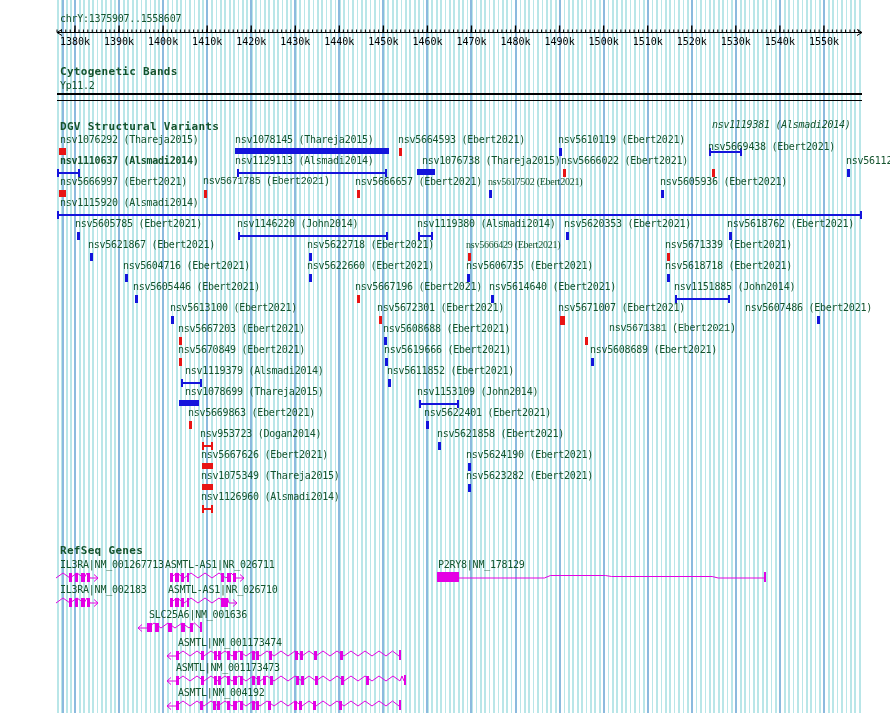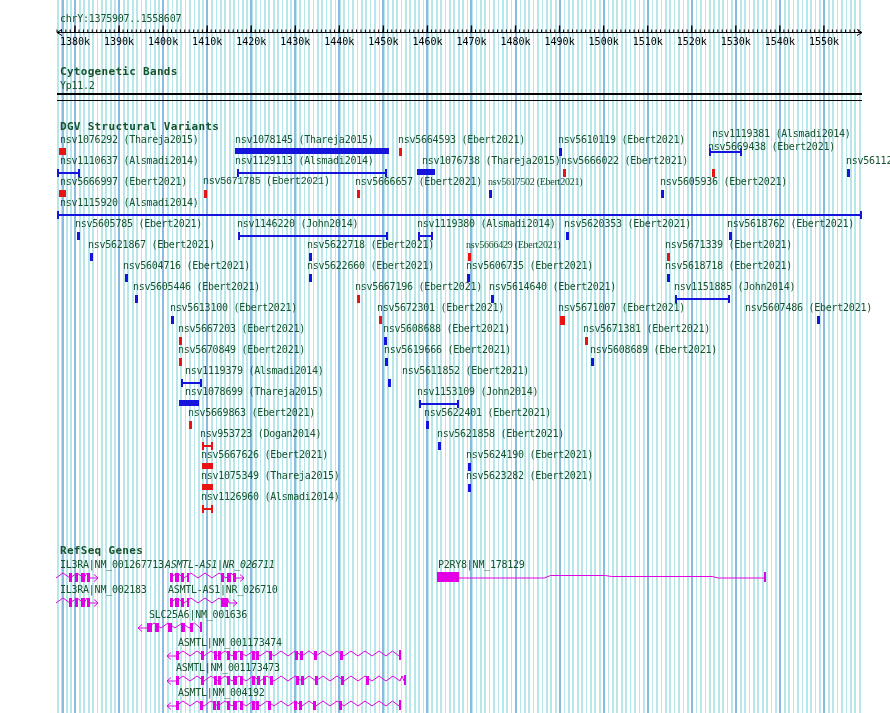--- a/index.html
+++ b/index.html
@@ -257,27 +257,27 @@
   <div class="ttl" style="left:60px;top:121px;">DGV Structural Variants</div>
   <div id="dgv-track">
       <div class="lbl" style="left: 60px; top: 134px;">nsv1076292 (Thareja2015)</div>
       <div class="glyph-box" style="left: 59px; top: 148px; width: 7px; height: 7px; background: rgb(232, 20, 20);"></div>
       <div class="lbl" style="left: 235px; top: 134px;">nsv1078145 (Thareja2015)</div>
       <div class="glyph-box" style="left: 235px; top: 148px; width: 154px; height: 6px; background: rgb(20, 20, 220);"></div>
       <div class="lbl" style="left: 398px; top: 134px;">nsv5664593 (Ebert2021)</div>
       <div class="glyph-tick" style="left: 399px; top: 148px; background: rgb(232, 20, 20);"></div>
       <div class="lbl" style="left: 558px; top: 134px;">nsv5610119 (Ebert2021)</div>
       <div class="glyph-tick" style="left: 559px; top: 148px; background: rgb(20, 20, 220);"></div>
-      <div class="lbl" style="left: 712px; top: 128px;">nsv1119381 (Alsmadi2014)</div>
+      <div class="lbl" style="left: 712px; top: 119px; font-style: italic;">nsv1119381 (Alsmadi2014)</div>
       <div class="glyph-range" style="left: 709px; top: 148px; width: 33px;">
         <div class="bar" style="background: rgb(20, 20, 220);"></div>
         <div class="e1" style="background: rgb(20, 20, 220);"></div>
         <div class="e2" style="background: rgb(20, 20, 220);"></div>
       </div>
-      <div class="lbl" style="left: 60px; top: 155px;">nsv1110637 (Alsmadi2014)</div>
+      <div class="lbl" style="left: 60px; top: 155px; font-weight: bold;">nsv1110637 (Alsmadi2014)</div>
       <div class="glyph-range" style="left: 57px; top: 169px; width: 23px;">
         <div class="bar" style="background: rgb(20, 20, 220);"></div>
         <div class="e1" style="background: rgb(20, 20, 220);"></div>
         <div class="e2" style="background: rgb(20, 20, 220);"></div>
       </div>
       <div class="lbl" style="left: 235px; top: 155px;">nsv1129113 (Alsmadi2014)</div>
       <div class="glyph-range" style="left: 237px; top: 169px; width: 150px;">
         <div class="bar" style="background: rgb(20, 20, 220);"></div>
         <div class="e1" style="background: rgb(20, 20, 220);"></div>
         <div class="e2" style="background: rgb(20, 20, 220);"></div>
@@ -357,35 +357,35 @@
       <div class="lbl" style="left: 377px; top: 302px;">nsv5672301 (Ebert2021)</div>
       <div class="glyph-tick" style="left: 379px; top: 316px; background: rgb(232, 20, 20);"></div>
       <div class="lbl" style="left: 558px; top: 302px;">nsv5671007 (Ebert2021)</div>
       <div class="glyph-box" style="left: 560px; top: 316px; width: 5px; height: 9px; background: rgb(232, 20, 20);"></div>
       <div class="lbl" style="left: 745px; top: 302px;">nsv5607486 (Ebert2021)</div>
       <div class="glyph-tick" style="left: 817px; top: 316px; background: rgb(20, 20, 220);"></div>
       <div class="lbl" style="left: 178px; top: 323px;">nsv5667203 (Ebert2021)</div>
       <div class="glyph-tick" style="left: 179px; top: 337px; background: rgb(232, 20, 20);"></div>
       <div class="lbl" style="left: 383px; top: 323px;">nsv5608688 (Ebert2021)</div>
       <div class="glyph-tick" style="left: 384px; top: 337px; background: rgb(20, 20, 220);"></div>
-      <div class="lbl" style="left: 583px; top: 323px;">nsv5671381 (Ebert2021)</div>
+      <div class="lbl" style="left: 609px; top: 323px; font-family: Liberation Mono, monospace;">nsv5671381 (Ebert2021)</div>
       <div class="glyph-tick" style="left: 585px; top: 337px; background: rgb(232, 20, 20);"></div>
       <div class="lbl" style="left: 178px; top: 344px;">nsv5670849 (Ebert2021)</div>
       <div class="glyph-tick" style="left: 179px; top: 358px; background: rgb(232, 20, 20);"></div>
       <div class="lbl" style="left: 384px; top: 344px;">nsv5619666 (Ebert2021)</div>
       <div class="glyph-tick" style="left: 385px; top: 358px; background: rgb(20, 20, 220);"></div>
       <div class="lbl" style="left: 590px; top: 344px;">nsv5608689 (Ebert2021)</div>
       <div class="glyph-tick" style="left: 591px; top: 358px; background: rgb(20, 20, 220);"></div>
       <div class="lbl" style="left: 185px; top: 365px;">nsv1119379 (Alsmadi2014)</div>
       <div class="glyph-range" style="left: 181px; top: 379px; width: 21px;">
         <div class="bar" style="background: rgb(20, 20, 220);"></div>
         <div class="e1" style="background: rgb(20, 20, 220);"></div>
         <div class="e2" style="background: rgb(20, 20, 220);"></div>
       </div>
-      <div class="lbl" style="left: 402px; top: 365px;">nsv5611852 (Ebert2021)</div>
+      <div class="lbl" style="left: 387px; top: 365px;">nsv5611852 (Ebert2021)</div>
       <div class="glyph-tick" style="left: 388px; top: 379px; background: rgb(20, 20, 220);"></div>
       <div class="lbl" style="left: 185px; top: 386px;">nsv1078699 (Thareja2015)</div>
       <div class="glyph-box" style="left: 179px; top: 400px; width: 20px; height: 6px; background: rgb(20, 20, 220);"></div>
       <div class="lbl" style="left: 417px; top: 386px;">nsv1153109 (John2014)</div>
       <div class="glyph-range" style="left: 419px; top: 400px; width: 40px;">
         <div class="bar" style="background: rgb(20, 20, 220);"></div>
         <div class="e1" style="background: rgb(20, 20, 220);"></div>
         <div class="e2" style="background: rgb(20, 20, 220);"></div>
       </div>
       <div class="lbl" style="left: 188px; top: 407px;">nsv5669863 (Ebert2021)</div>
@@ -421,21 +421,21 @@
       <div class="lbl" style="left: 60px; top: 559px;">IL3RA|NM_001267713</div>
       <svg width="58" height="12" style="position: absolute; left: 44px; top: 571px; overflow: visible;">
         <path d="M12 7 L19 2 L26 7 L33 2 L40 7 L43 2 L46 7" fill="none" stroke="#e400e4" stroke-width="1"></path>
         <rect x="25" y="2" width="3" height="9" fill="#e400e4" shape-rendering="crispEdges"></rect>
         <rect x="31" y="2" width="3" height="9" fill="#e400e4" shape-rendering="crispEdges"></rect>
         <rect x="37" y="2" width="4" height="9" fill="#e400e4" shape-rendering="crispEdges"></rect>
         <rect x="43" y="2" width="3" height="9" fill="#e400e4" shape-rendering="crispEdges"></rect>
         <line x1="46" y1="7" x2="54" y2="7" stroke="#e400e4"></line>
         <polyline points="50,3.5 54,7 50,10.5" fill="none" stroke="#e400e4"></polyline>
       </svg>
-      <div class="lbl" style="left: 165px; top: 559px; font-style: italic;">ASMTL-AS1|NR_026711</div>
+      <div class="lbl" style="left: 165px; top: 559px;">ASMTL-AS1|NR_026711</div>
       <svg width="90" height="12" style="position: absolute; left: 158px; top: 571px; overflow: visible;">
         <path d="M12 7 L19 2 L26 7 L33 2 L40 7 L47 2 L54 7 L61 2 L68 7 L73 2 L78 7" fill="none" stroke="#e400e4" stroke-width="1"></path>
         <rect x="12" y="2" width="3" height="9" fill="#e400e4" shape-rendering="crispEdges"></rect>
         <rect x="17" y="2" width="4" height="9" fill="#e400e4" shape-rendering="crispEdges"></rect>
         <rect x="23" y="2" width="3" height="9" fill="#e400e4" shape-rendering="crispEdges"></rect>
         <rect x="29" y="2" width="2" height="9" fill="#e400e4" shape-rendering="crispEdges"></rect>
         <rect x="63" y="2" width="3" height="9" fill="#e400e4" shape-rendering="crispEdges"></rect>
         <rect x="69" y="2" width="4" height="9" fill="#e400e4" shape-rendering="crispEdges"></rect>
         <rect x="75" y="2" width="3" height="9" fill="#e400e4" shape-rendering="crispEdges"></rect>
         <line x1="78" y1="7" x2="86" y2="7" stroke="#e400e4"></line>

